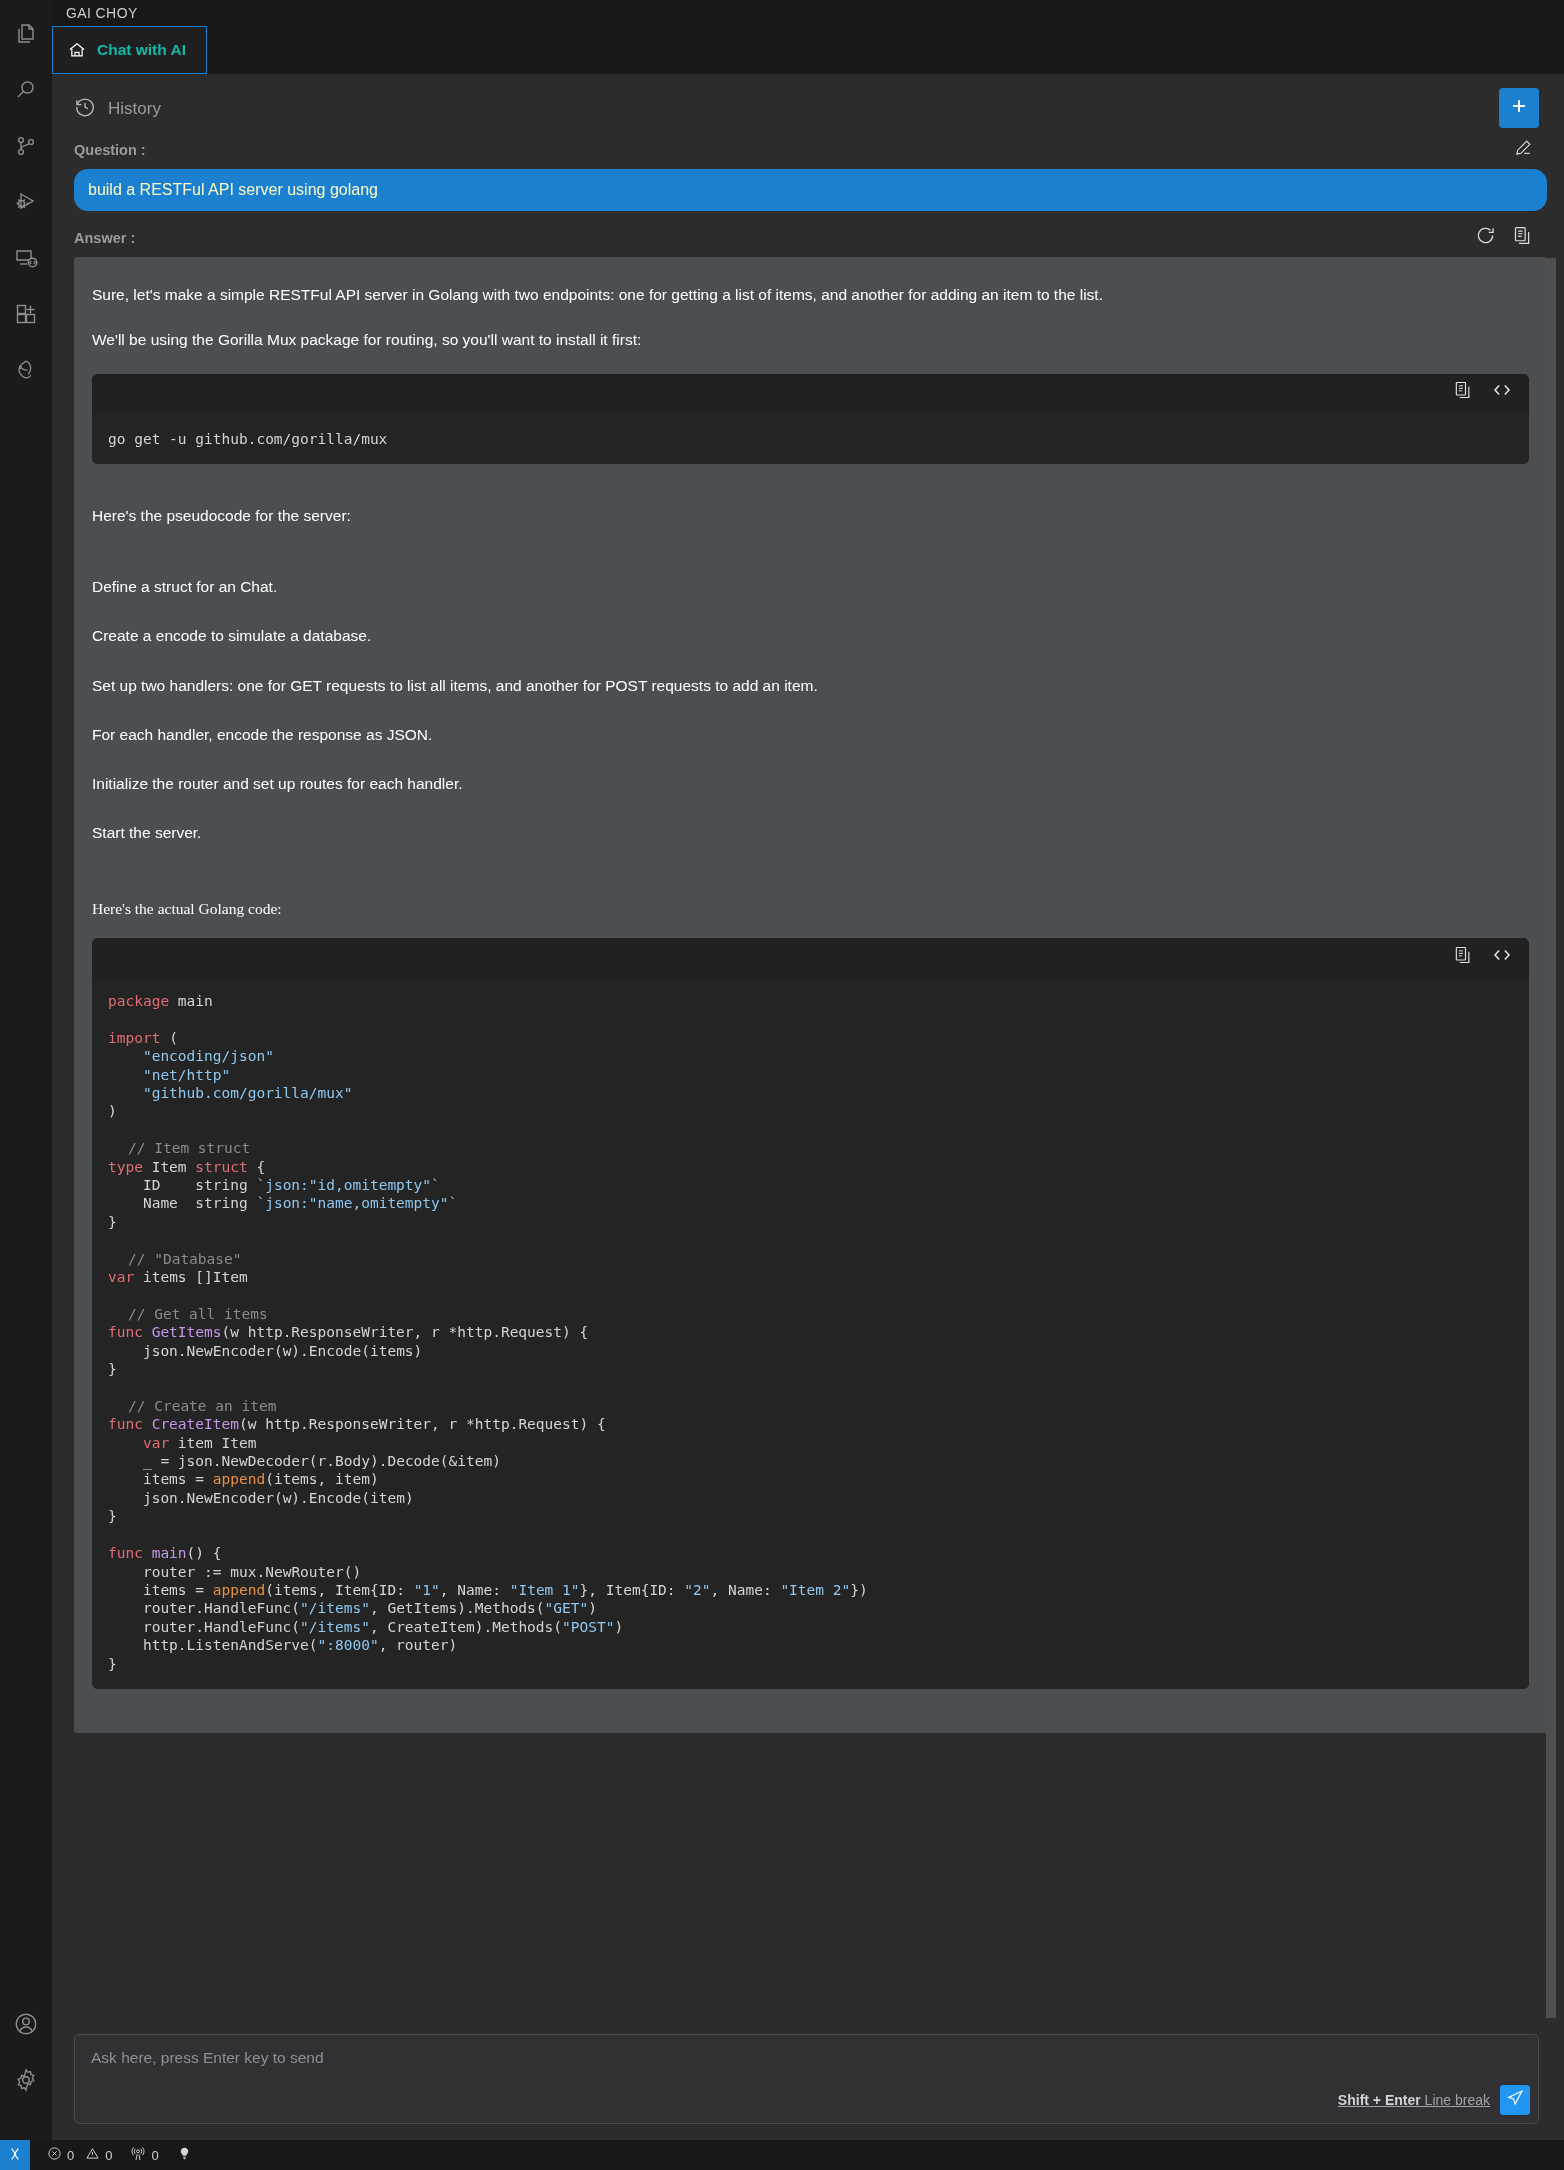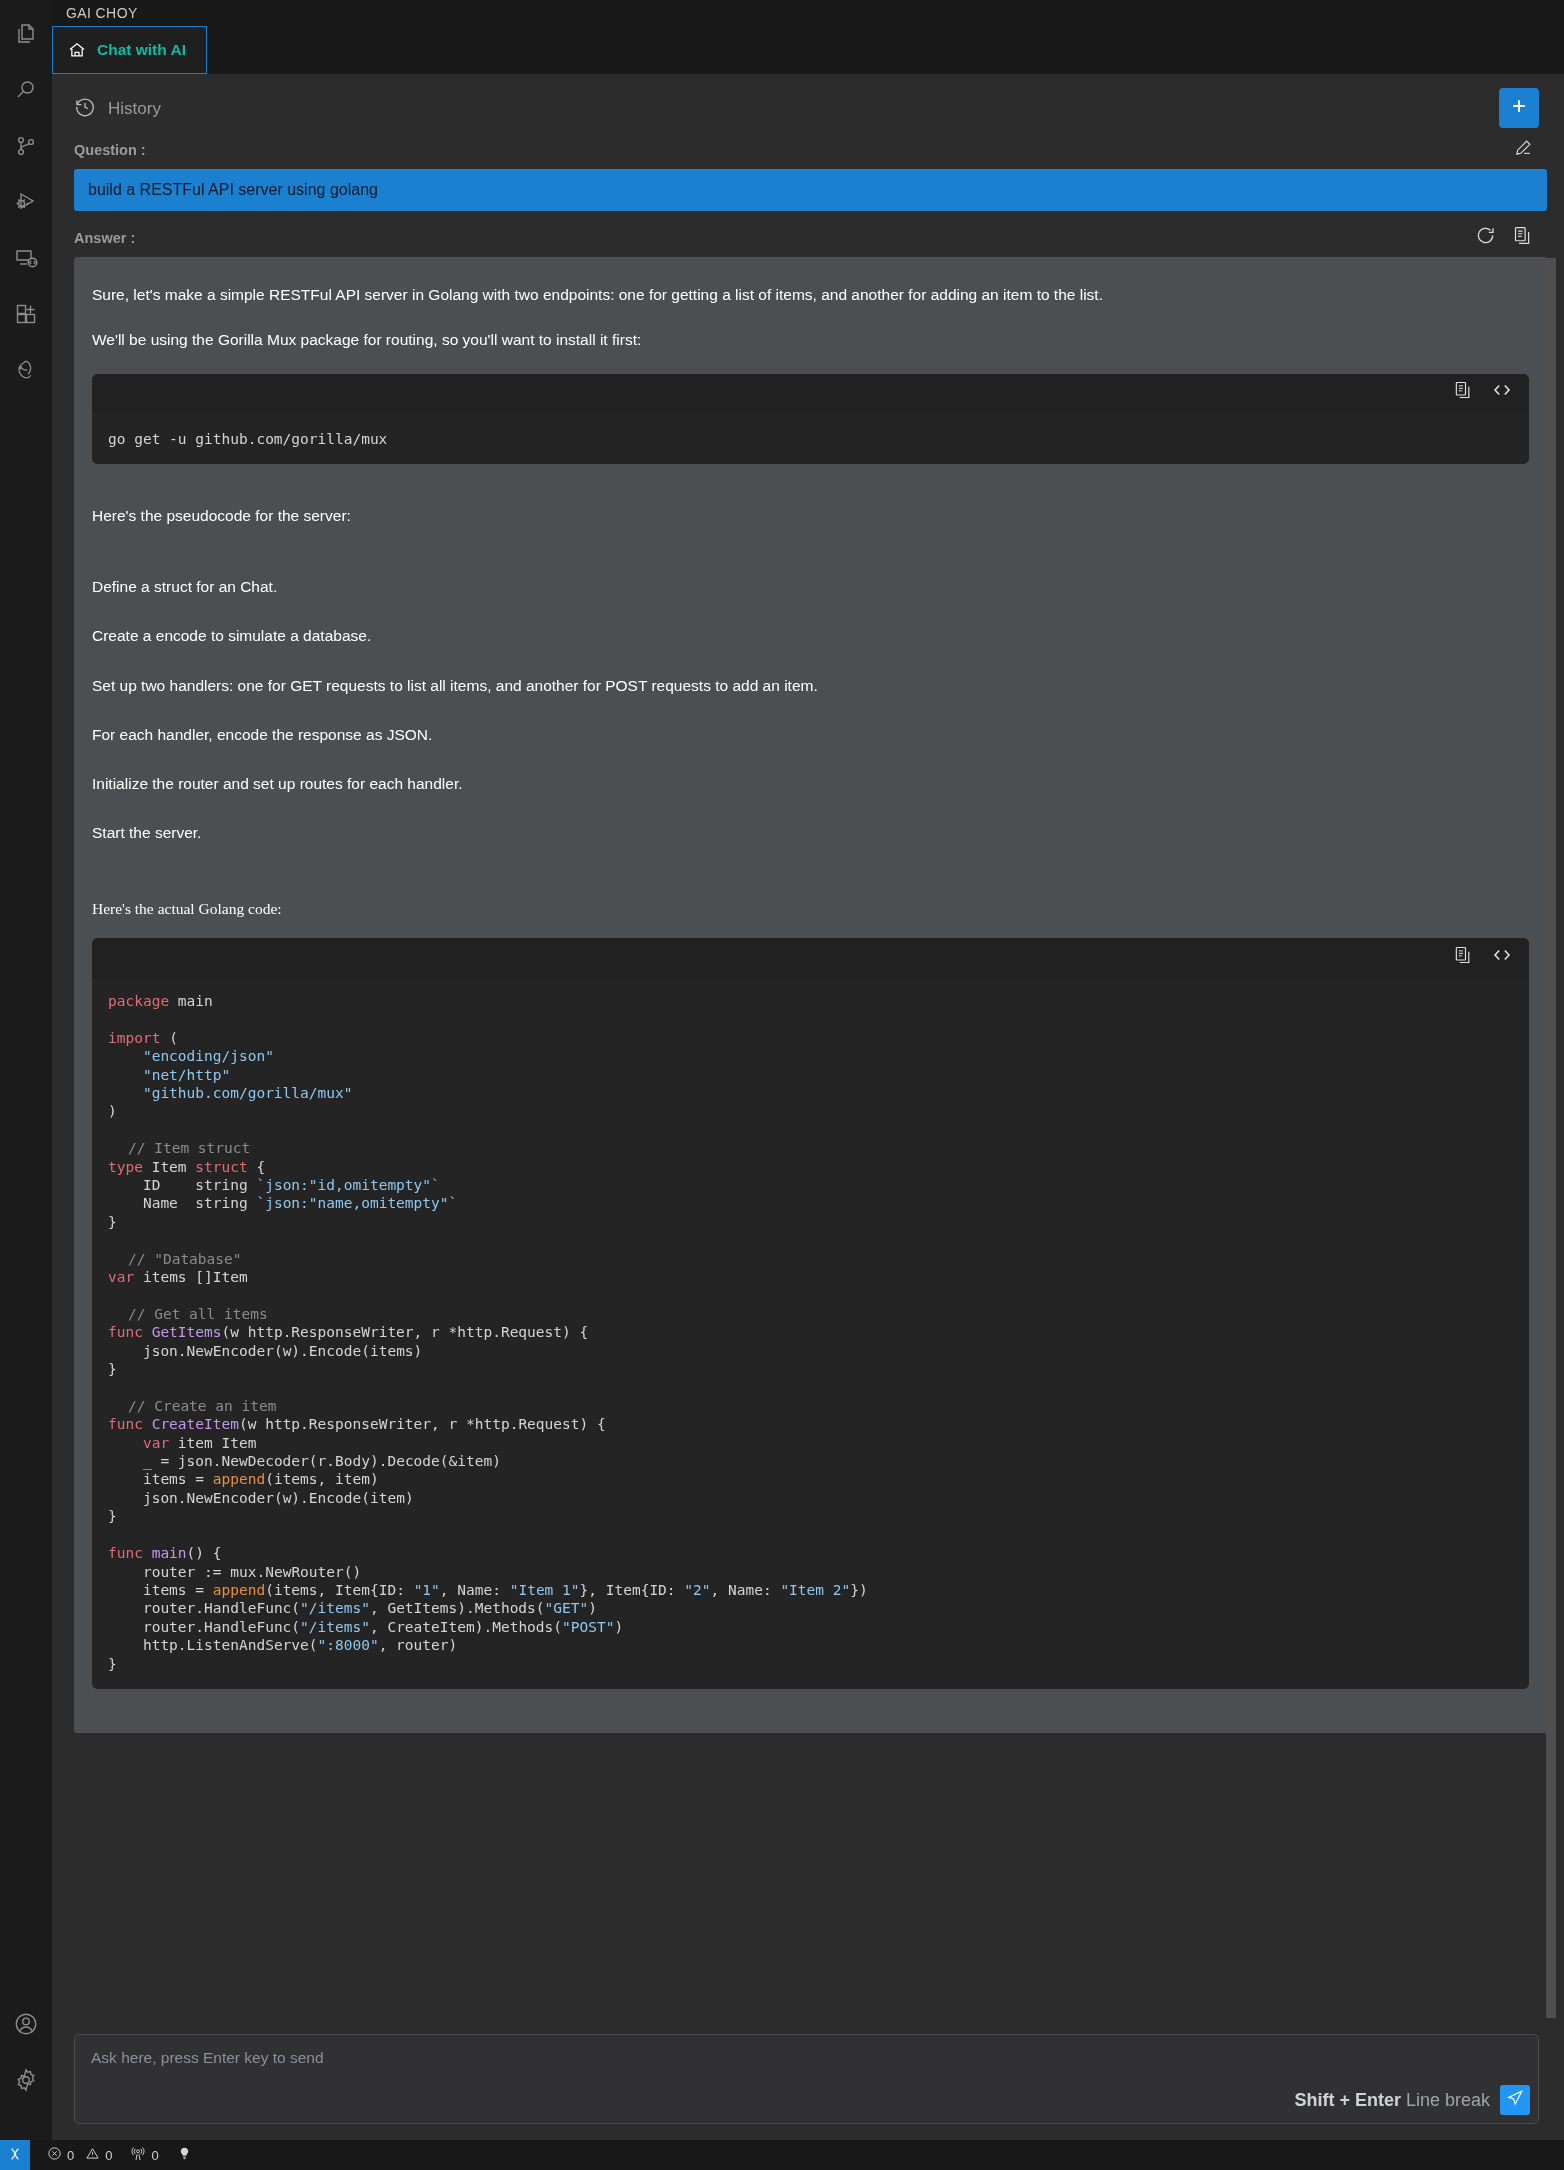--- a/index.html
+++ b/index.html
@@ -117,24 +117,24 @@
   .section-label-row {
     display: flex; align-items: center; justify-content: space-between;
     padding-right: 6px;
   }
   .section-label { color: #9b9b9b; font-size: 14.5px; font-weight: bold; }
   .label-actions { display: flex; gap: 16px; align-items: center; color: #d4d4d4; padding-right: 8px;}
 
   .question-bubble {
     margin-top: 7px;
     background: #1b80d0;
-    color: #0f172a;
+    color: #fef9c3;
     font-size: 16px;
     padding: 12px 14px;
-    border-radius: 3px;
+    border-radius: 14px;
   }
 
   .answer-block {
     margin-top: 7px;
     background: #4b4f52;
     border-radius: 3px;
     padding: 16px 18px 22px 18px;
     color: #ffffff;
     font-size: 15.5px;
     line-height: 1.5;
@@ -198,21 +198,21 @@
     color: #8d9096;
     font-size: 15.5px;
   }
   .input-footer {
     position: absolute;
     right: 8px; bottom: 8px;
     display: flex;
     align-items: center;
     gap: 10px;
   }
-  .hint { font-size: 18px; color: #9fa3a8; }
+  .hint { font-size: 14px; color: #9fa3a8; text-decoration: underline; }
   .hint b { color: #cfd2d6; }
   .send-btn {
     width: 30px; height: 30px;
     background: #2196f3;
     border-radius: 3px;
     display: flex; align-items: center; justify-content: center;
     color: #fff;
   }
 
   

